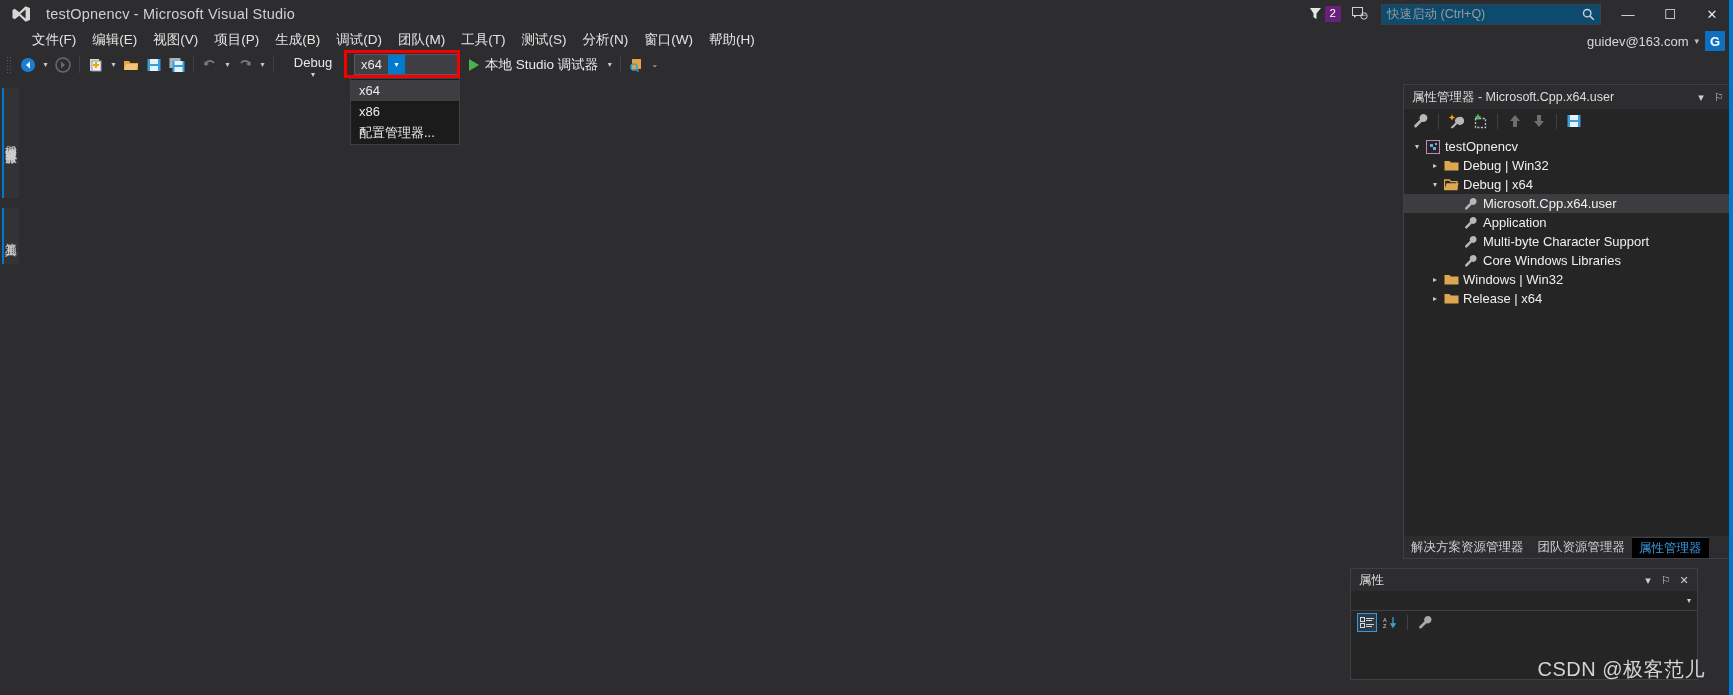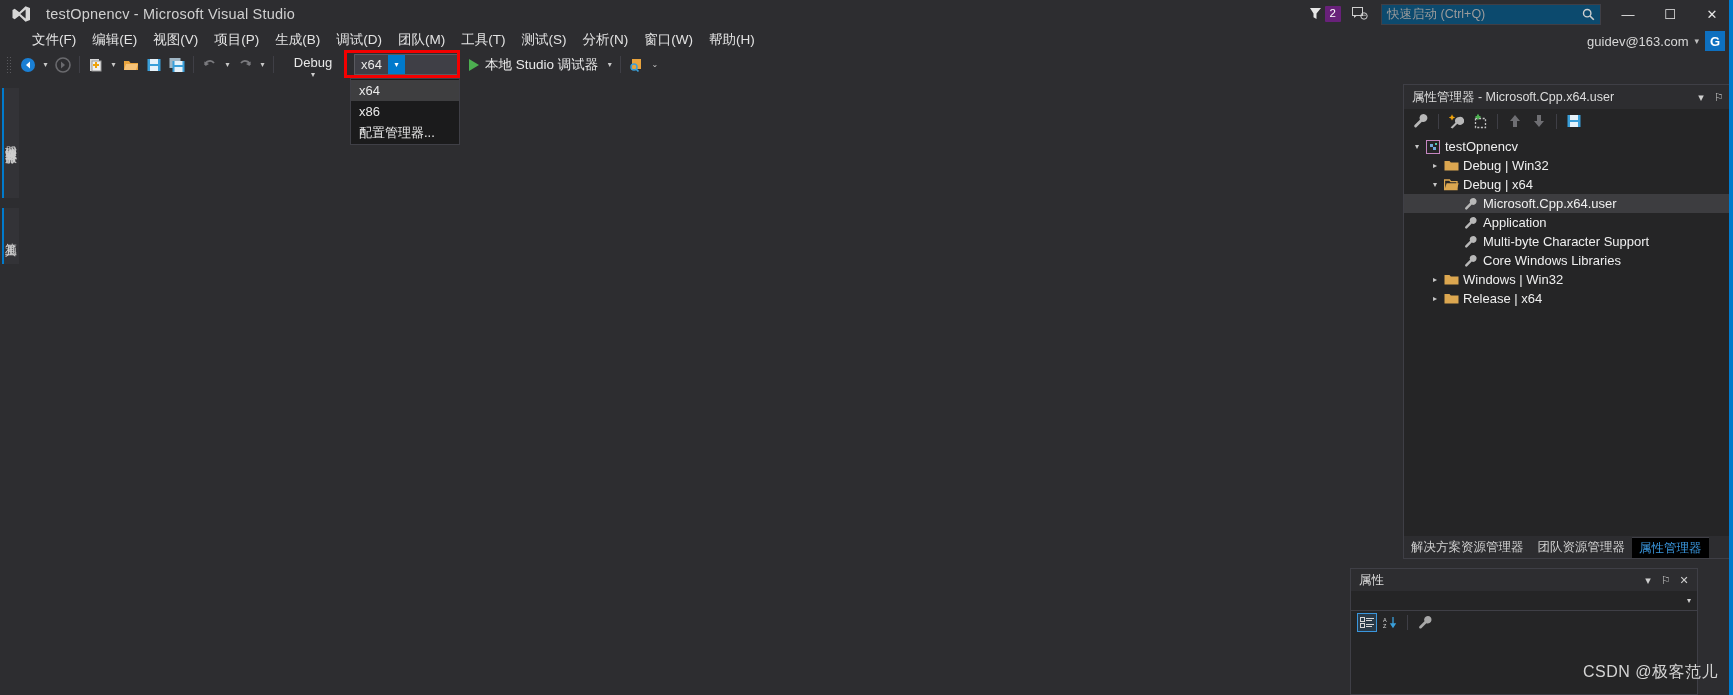--- a/index.html
+++ b/index.html
@@ -163,40 +163,40 @@
   .tico { width: 18px; display:flex; align-items:center; justify-content:center; }
   .tlabel { padding-left: 3px; }
 
   .dock-tabs { height: 22px; display:flex; align-items:flex-end; background:#2d2d30; }
   .dock-tab { height: 21px; display:flex; align-items:center; padding: 0 7px; font-size: 12.5px;
               color:#d0d0d0; }
   .dock-tab.active { color:#3a96dd; background:#000000; border-top:1px solid #3f3f46; }
 
   
   .props-panel {
-    position:absolute; left:1350px; top: 568px; width: 348px; height: 127px;
+    position:absolute; left:1350px; top: 568px; width: 348px; height: 112px;
     background:#252526; border:1px solid #3f3f46;
     display:flex; flex-direction:column;
   }
   .props-header { height:22px; display:flex; align-items:center; padding:0 4px 0 8px;
                   background:#2d2d30; color:#dcdcdc; font-size: 12.5px; }
   .props-header .dots { flex:1; height:1px; margin: 0 6px;
     background-image: radial-gradient(#5a5a5e 30%, transparent 32%);
     background-size: 3px 3px; }
   .props-combo { height: 20px; background:#252526; display:flex; align-items:center;
                  justify-content:flex-end; padding-right:6px; font-size:8px; color:#cfcfcf;
                  border-bottom:1px solid #3f3f46; }
   .props-toolbar { height: 23px; display:flex; align-items:center; gap:3px; padding-left:6px; }
   .pb { width: 20px; height:19px; display:flex; align-items:center; justify-content:center; }
   .pb.sel { border:1px solid #3a96dd; background:#2a3a48; }
 
   
   .watermark {
-    position:absolute; right: 15px; bottom: 12px;
-    font-size: 16px; color:#d4d4d4; letter-spacing: .5px;
+    position:absolute; right: 28px; bottom: 12px;
+    font-size: 20px; color:#d4d4d4; letter-spacing: .5px;
   }
   .right-edge { position:absolute; right:0; top:0; width:4px; height:695px; background:#007acc; }
 </style>
 </head>
 <body>
 
 <div id="app">
 
   <div class="titlebar">
     <div class="vs-logo">

